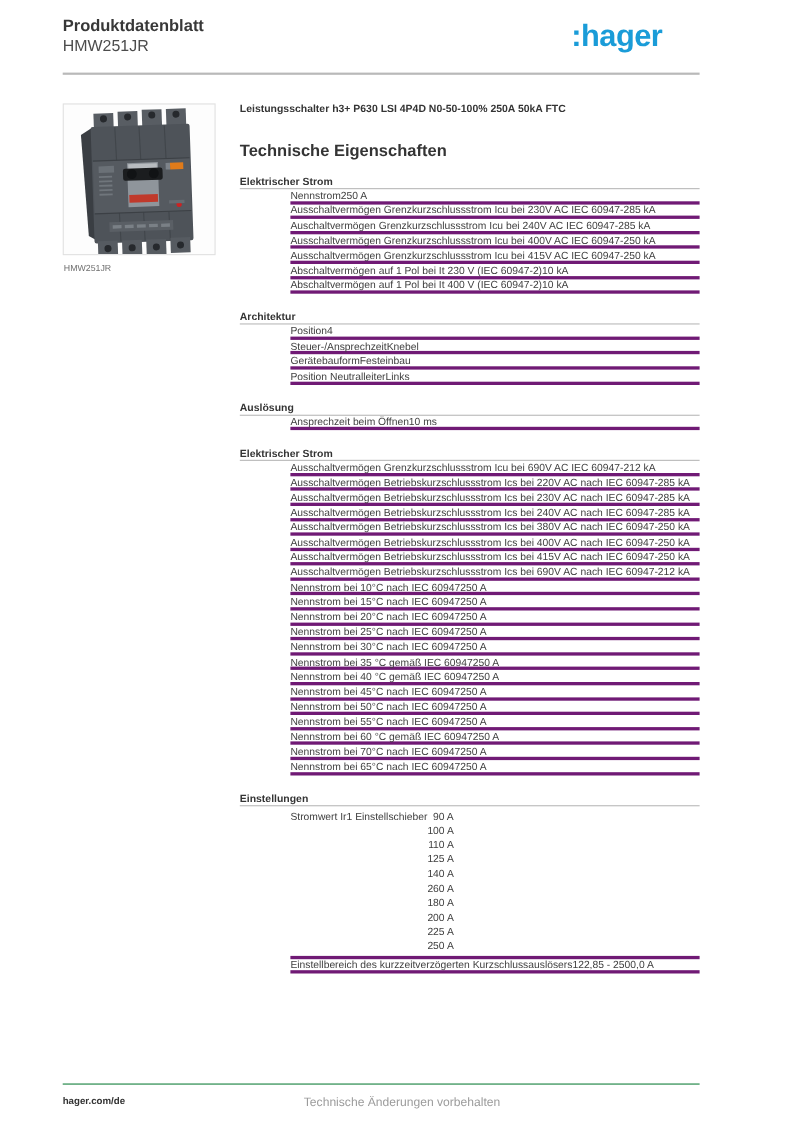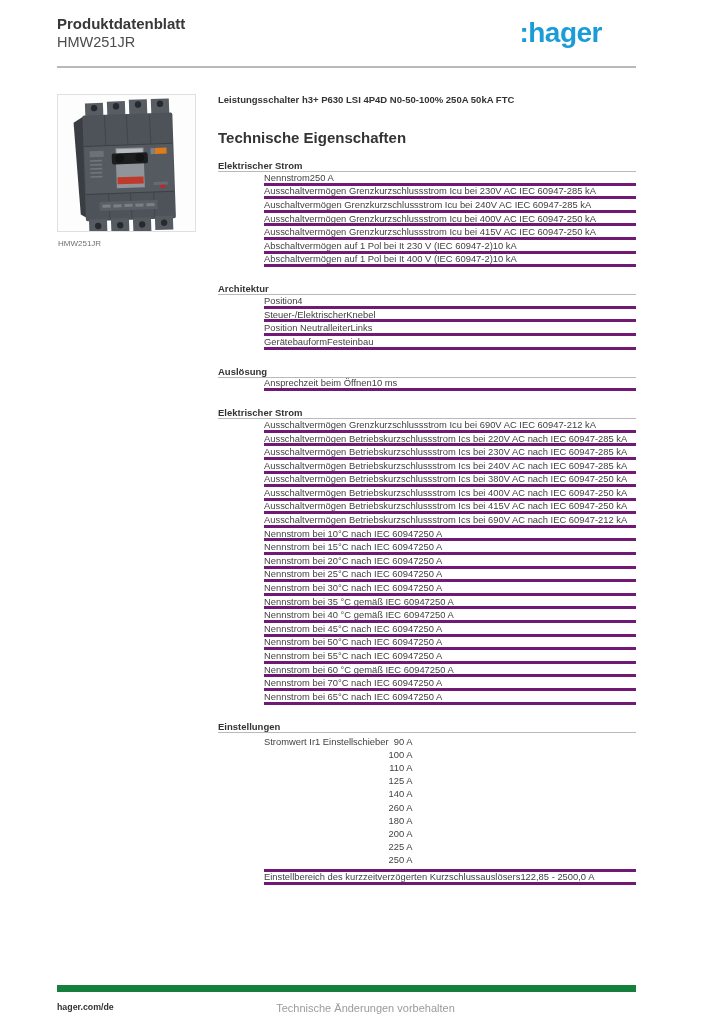--- a/index.html
+++ b/index.html
@@ -39,21 +39,21 @@
     font-size:9.4px;color:#3f3f3f;margin-left:46px;
   }
   .row .row-label{white-space:nowrap;}
   .row .row-value{white-space:nowrap;text-align:right;}
   .row.multi{height:auto;align-items:flex-start;padding:2px 0 2px 0;}
   .row.multi .row-label{padding-top:1px;}
   .row.multi .row-value div{line-height:13.2px;}
   
   .footer{
     position:absolute;left:57px;top:985px;width:617px;
-    border-top:7px solid #15803d;padding-top:10px;
+    border-top:1px solid #15803d;padding-top:10px;
   }
   .footer-inner{position:relative;font-size:8.8px;height:12px;}
   .footer-left{position:absolute;left:0;font-weight:bold;color:#333;}
   .footer-center{position:absolute;left:0;right:0;text-align:center;font-weight:normal;color:#9b9b9b;font-size:11px;}
   .footer-right{position:absolute;right:0;font-weight:bold;color:#333;margin-top:48px;}
 </style>
 </head>
 <body>
 
 <div class="page">
@@ -181,30 +181,30 @@
             <div class="row-value">10 kA</div>
           </div>
         </div>
         <div class="section">
           <div class="section-heading">Architektur</div>
           <div class="row">
             <div class="row-label">Position</div>
             <div class="row-value">4</div>
           </div>
           <div class="row">
-            <div class="row-label">Steuer-/Elektrischer</div>
+            <div class="row-label">Steuer-/Ansprechzeit</div>
             <div class="row-value">Knebel</div>
+          </div>
+          <div class="row">
+            <div class="row-label">Gerätebauform</div>
+            <div class="row-value">Festeinbau</div>
           </div>
           <div class="row">
             <div class="row-label">Position Neutralleiter</div>
             <div class="row-value">Links</div>
-          </div>
-          <div class="row">
-            <div class="row-label">Gerätebauform</div>
-            <div class="row-value">Festeinbau</div>
           </div>
         </div>
         <div class="section">
           <div class="section-heading">Auslösung</div>
           <div class="row">
             <div class="row-label">Ansprechzeit beim Öffnen</div>
             <div class="row-value">10 ms</div>
           </div>
         </div>
         <div class="section">

